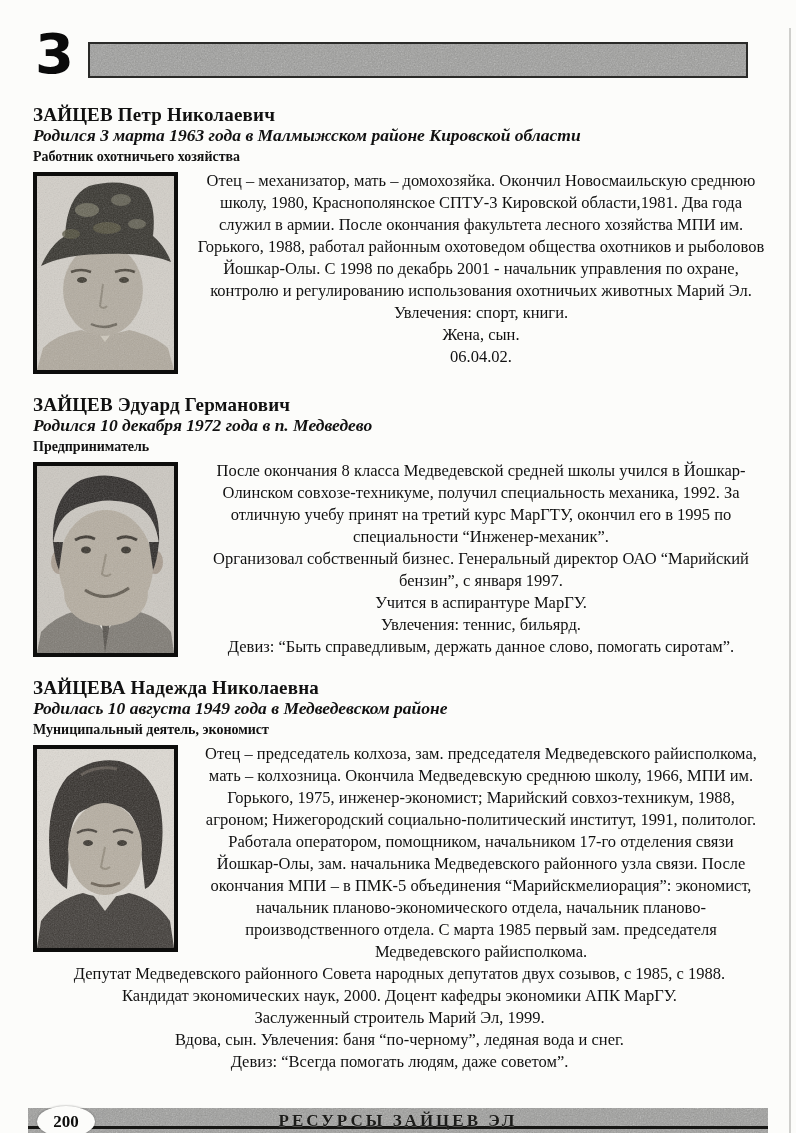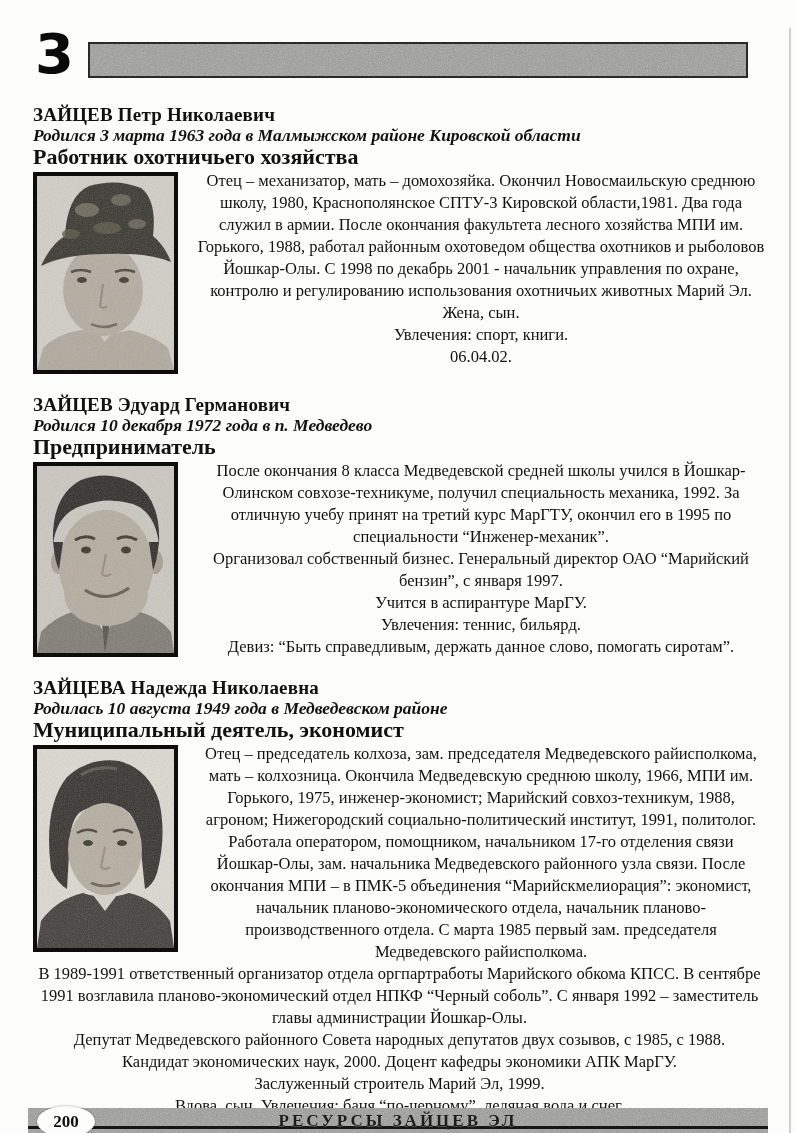--- a/index.html
+++ b/index.html
@@ -24,21 +24,21 @@
   .header-bar{
     position:relative;flex:1;height:32px;margin:8px 18px 0 0;
     background:#9d9d9b;border:2px solid #2a2a28;
   }
   .texture-svg{position:absolute;left:0;top:0;width:100%;height:100%;display:block;}
   
   .entry{margin-bottom:13px;margin-top:16px;}
   .entry::after{content:"";display:block;clear:both;}
   .entry-name{font-size:19px;font-weight:bold;margin:0;line-height:21px;letter-spacing:.2px;}
   .entry-birth{font-size:17.5px;font-weight:bold;font-style:italic;margin:0;line-height:21px;}
-  .entry-occupation{font-size:22px;font-weight:bold;margin:0 0 3px;line-height:21px;}
+  .entry-occupation{font-size:14px;font-weight:bold;margin:0 0 3px;line-height:21px;}
   .photo{
     float:left;border:4px solid #0d0d0c;background:#d5d1ca;
     margin:2px 18px 4px 0;
   }
   .photo svg{display:block;}
   .entry-text p{font-size:16.5px;line-height:22px;margin:0;text-align:center;}
   
   .footer{
     position:absolute;left:28px;right:28px;top:1096px;height:27px;
     background:#9d9d9b;
@@ -105,22 +105,22 @@
             <path d="M78,96 Q88,92 98,96" stroke="#4a443a" stroke-width="2.5" fill="none"></path>
             <ellipse cx="45" cy="104" rx="5" ry="3" fill="#3c382f"></ellipse>
             <ellipse cx="87" cy="104" rx="5" ry="3" fill="#3c382f"></ellipse>
             <path d="M66,108 L63,130 Q66,134 70,130" stroke="#8f887b" stroke-width="2" fill="none"></path>
             <path d="M54,148 Q66,154 80,148" stroke="#6b655a" stroke-width="2.5" fill="none"></path>
             <rect width="137" height="194" filter="url(#g1)" opacity="0.28"></rect>
           </svg>
         </div>
         <div class="entry-text">
           <p>Отец – механизатор, мать – домохозяйка. Окончил Новосмаильскую среднюю школу, 1980, Краснополянское СПТУ-3 Кировской области,1981. Два года служил в армии. После окончания факультета лесного хозяйства МПИ им. Горького, 1988, работал районным охотоведом общества охотников и рыболовов Йошкар-Олы. С 1998 по декабрь 2001 - начальник управления по охране, контролю и регулированию использования охотничьих животных Марий Эл.</p>
+          <p>Увлечения: спорт, книги.</p>
           <p>Жена, сын.</p>
-          <p>Увлечения: спорт, книги.</p>
           <p>06.04.02.</p>
         </div>
       </div>
     </section>
 
     <section class="entry">
       <h2 class="entry-name">ЗАЙЦЕВ Эдуард Германович</h2>
       <p class="entry-birth">Родился 10 декабря 1972 года в п. Медведево</p>
       <p class="entry-occupation">Предприниматель</p>
       <div class="entry-body">
@@ -181,21 +181,20 @@
             <path d="M76,83 Q86,78 96,84" stroke="#47413a" stroke-width="2.5" fill="none"></path>
             <ellipse cx="51" cy="94" rx="5" ry="3" fill="#38342d"></ellipse>
             <ellipse cx="85" cy="94" rx="5" ry="3" fill="#38342d"></ellipse>
             <path d="M68,98 L64,118 Q68,122 73,118" stroke="#948c7d" stroke-width="2" fill="none"></path>
             <path d="M54,134 Q68,140 83,134" stroke="#695f52" stroke-width="2.5" fill="none"></path>
             <rect width="137" height="199" filter="url(#g3)" opacity="0.28"></rect>
           </svg>
         </div>
         <div class="entry-text">
           <p>Отец – председатель колхоза, зам. председателя Медведевского райисполкома, мать – колхозница. Окончила Медведевскую среднюю школу, 1966, МПИ им. Горького, 1975, инженер-экономист; Марийский совхоз-техникум, 1988, агроном; Нижегородский социально-политический институт, 1991, политолог. Работала оператором, помощником, начальником 17-го отделения связи Йошкар-Олы, зам. начальника Медведевского районного узла связи. После окончания МПИ – в ПМК-5 объединения “Марийскмелиорация”: экономист, начальник планово-экономического отдела, начальник планово-производственного отдела. С марта 1985 первый зам. председателя Медведевского райисполкома.</p>
-          <p>В 1989-1991 ответственный организатор отдела оргпартработы Марийского обкома КПСС. В сентябре 1991 возглавила планово-экономический отдел НПКФ “Черный соболь”. С января 1992 – заместитель главы администрации Йошкар-Олы.</p>
           <p>Депутат Медведевского районного Совета народных депутатов двух созывов, с 1985, с 1988.</p>
           <p>Кандидат экономических наук, 2000. Доцент кафедры экономики АПК МарГУ.</p>
           <p>Заслуженный строитель Марий Эл, 1999.</p>
           <p>Вдова, сын. Увлечения: баня “по-черному”, ледяная вода и снег.</p>
           <p>Девиз: “Всегда помогать людям, даже советом”.</p>
         </div>
       </div>
     </section>
   </div>
 

